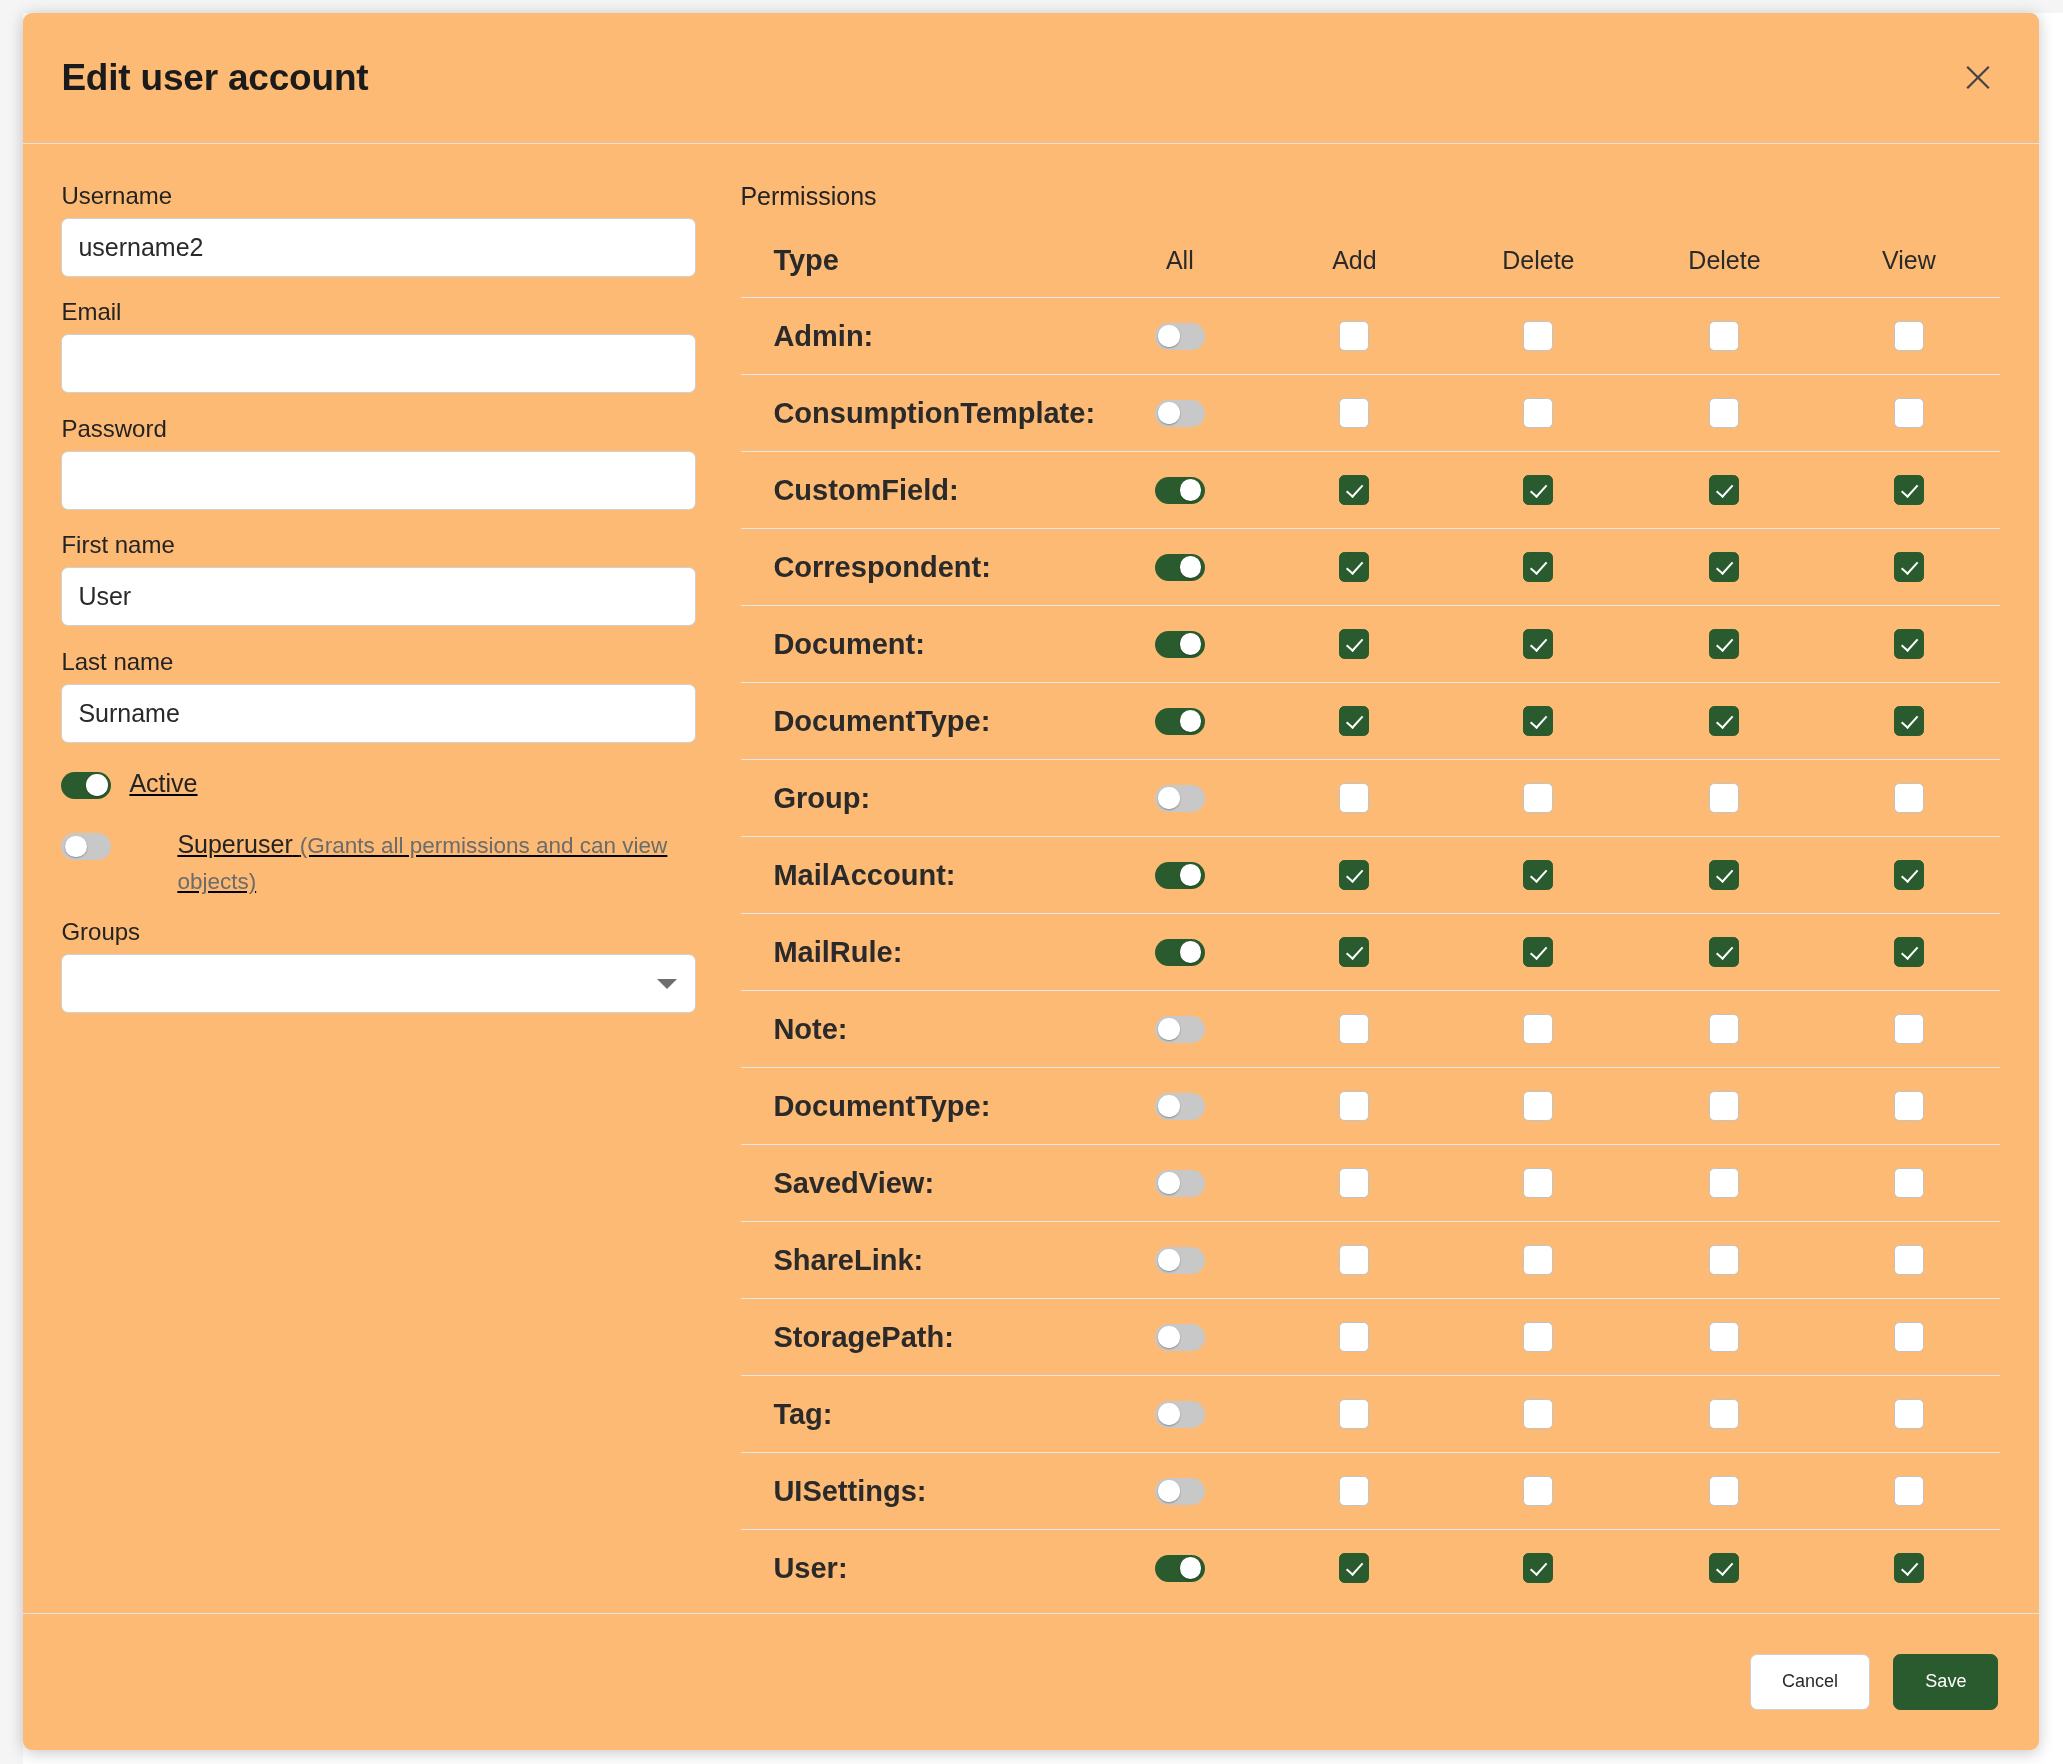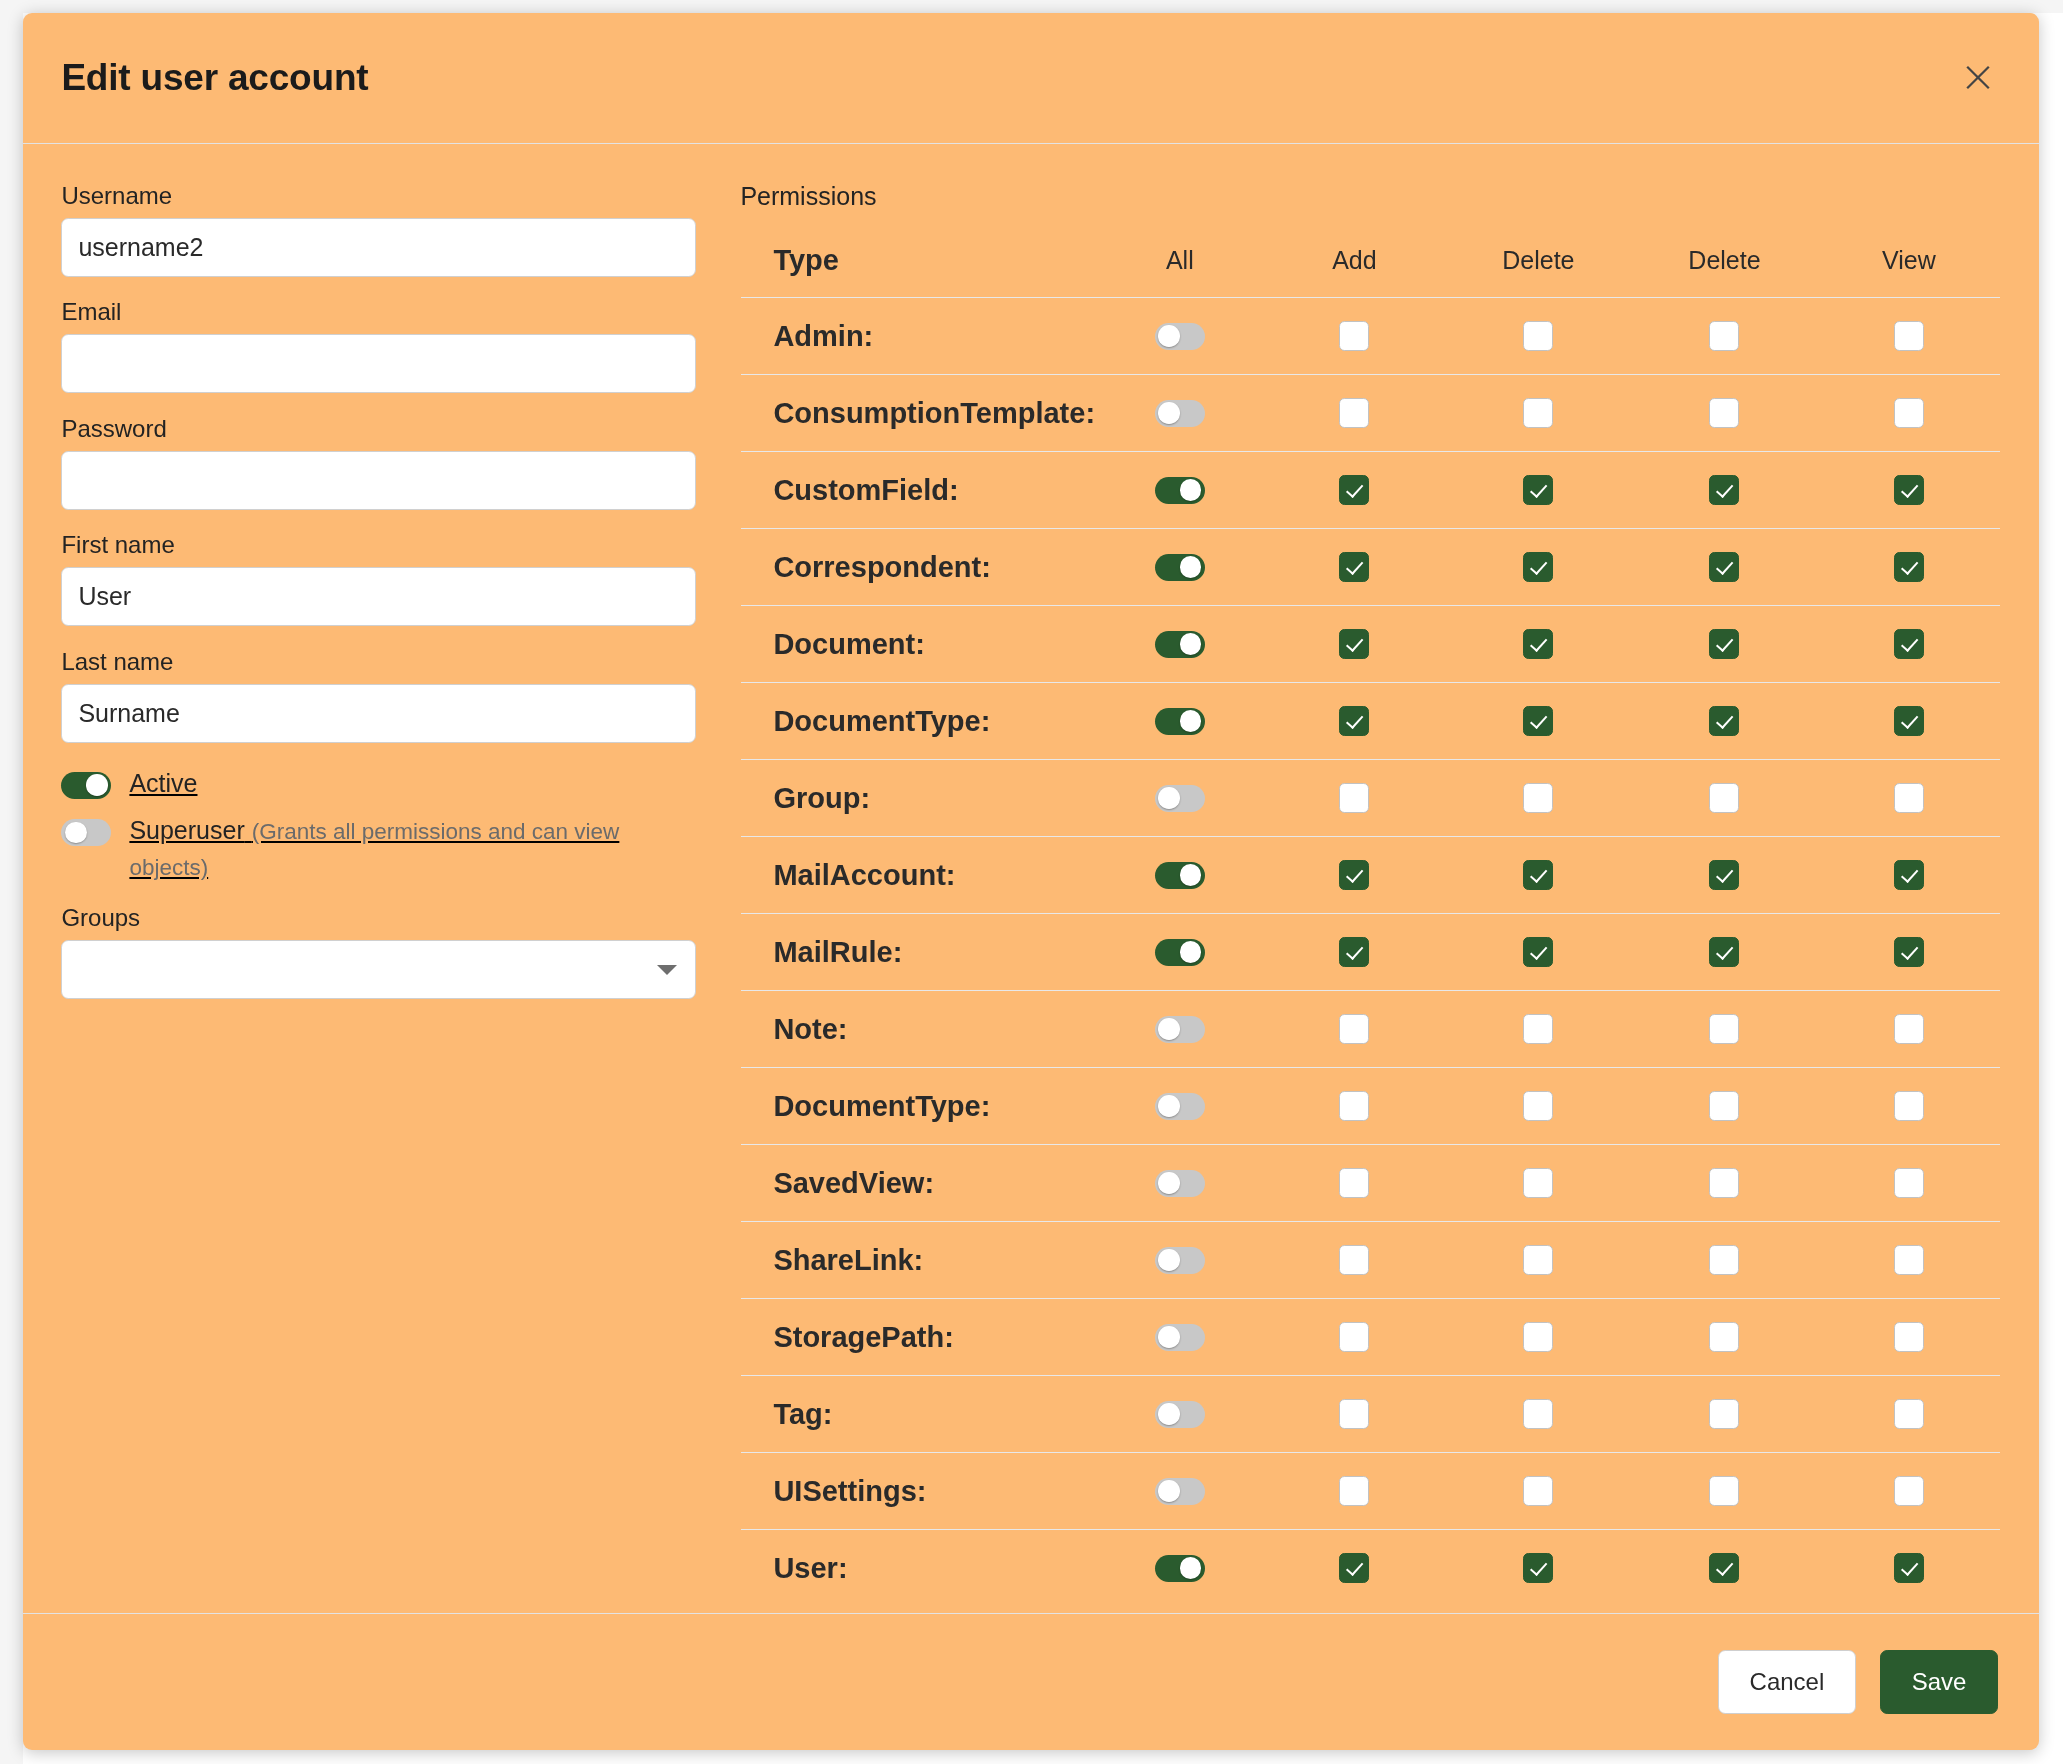--- a/index.html
+++ b/index.html
@@ -110,21 +110,21 @@
     margin-bottom: 21.6px;
   }
   .text-input::placeholder { color: #b5b5b5; }
 
   .toggle-row {
     display: flex;
     align-items: flex-start;
     margin-bottom: 5.4px;
     text-decoration: underline;
   }
-  .toggle-row.second { margin-top: 11px; }
+  .toggle-row.second { margin-top: 25px; gap: 48px; }
   .switch {
     width: 50px;
     height: 27px;
     border-radius: 13.5px;
     position: relative;
     flex-shrink: 0;
     margin-top: 7.2px;
     cursor: pointer;
     background: #c8c8c8;
     transition: background .15s;
@@ -239,24 +239,24 @@
     min-height: 137px;
     border-top: 0.9px solid #e3e3e3;
     display: flex;
     align-items: center;
     justify-content: flex-end;
     padding: 0 41px;
     gap: 23.4px;
   }
   .btn {
     font-family: "Liberation Sans", sans-serif;
-    font-size: 24px;
+    font-size: 18px;
     border-radius: 7.2px;
     cursor: pointer;
-    height: 64px;
+    height: 56px;
     padding: 12px 31px;
   }
   .btn-cancel {
     background: #fff;
     border: 0.9px solid #cfcfcf;
     color: #2a2a2a;
   }
   .btn-save {
     background: #2a5b2e;
     border: 0.9px solid #2a5b2e;

